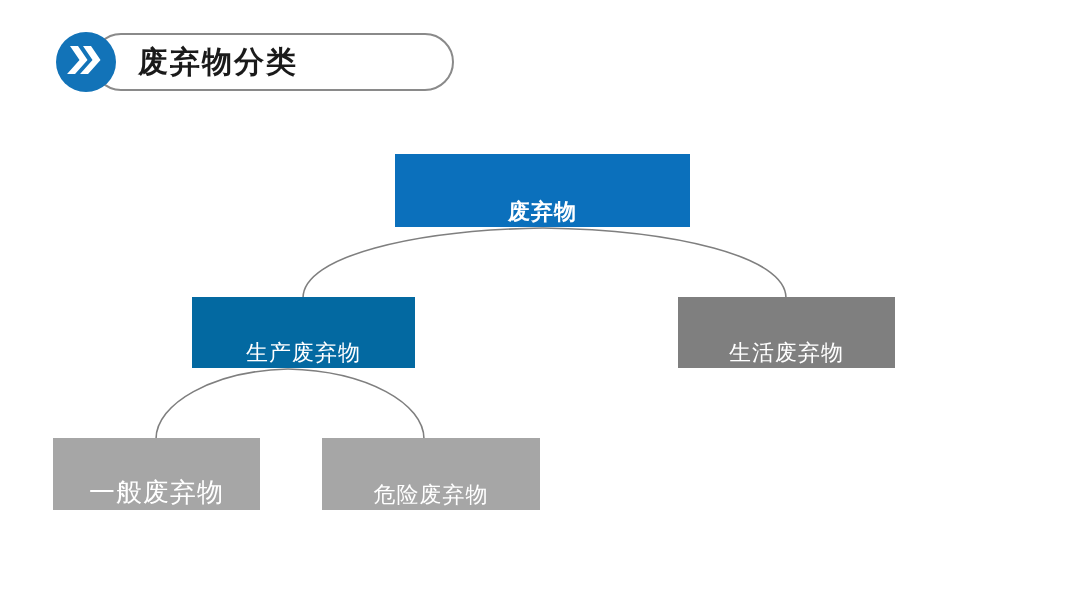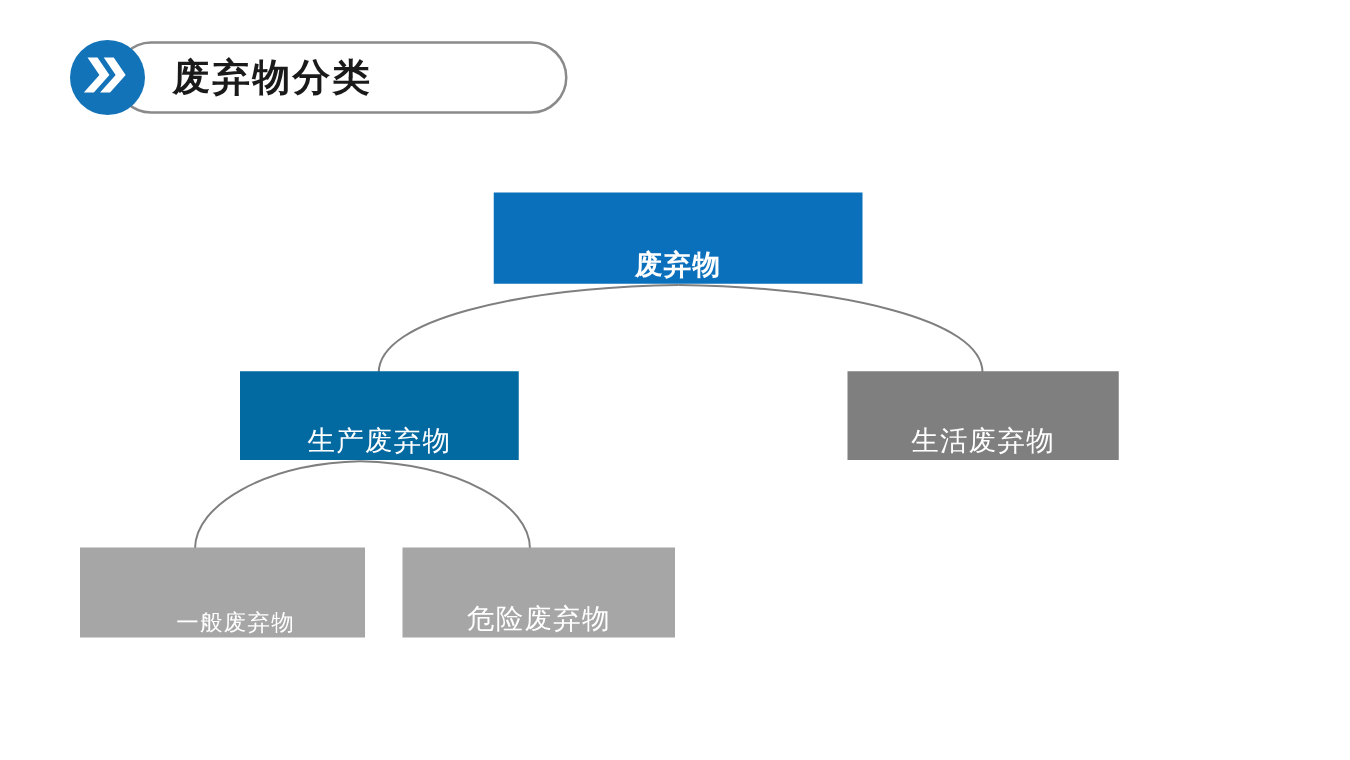--- a/index.html
+++ b/index.html
@@ -62,21 +62,21 @@
     z-index: 1;
     font-family: Liberation Serif, serif;
   }
   .node .label {
     white-space: nowrap;
     letter-spacing: 1px;
   }
   .node-root       { left: 395px; top: 154px; width: 295px; height: 73px; font-size: 22px; font-weight: bold; }
   .node-production { left: 192px; top: 297px; width: 223px; height: 71px; font-size: 22px; }
   .node-household  { left: 678px; top: 297px; width: 217px; height: 71px; font-size: 22px; }
-  .node-general    { left:  64px; top: 438px; width: 207px; height: 72px; font-size: 18px; padding-left: 21px; }
+  .node-general    { left:  53px; top: 438px; width: 207px; height: 72px; font-size: 26px; }
   .node-hazardous  { left: 322px; top: 438px; width: 218px; height: 72px; font-size: 22px; }
 
   .connector-svg {
     position: absolute;
     left: 0;
     top: 0;
     z-index: 0;
     pointer-events: none;
   }
 </style>

